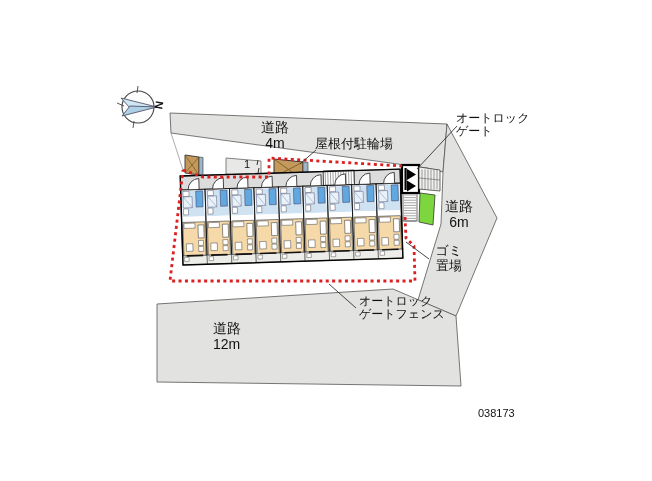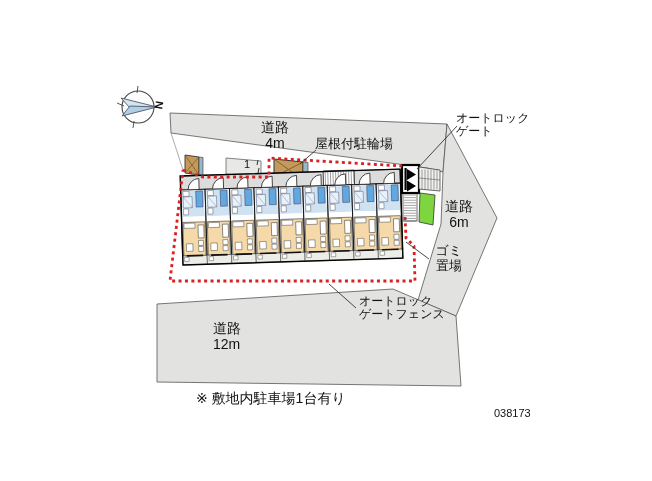--- a/index.html
+++ b/index.html
@@ -11,21 +11,21 @@
   .lbl{position:absolute;white-space:pre-line;line-height:1.12;color:#111;}
   .c{text-align:center;}
   #lbl-road4m {left:252px;top:120px;width:46px;font-size:14px;}
   #lbl-bike   {left:315px;top:137px;font-size:13px;}
   #lbl-gate   {left:456px;top:112px;font-size:12px;}
   #lbl-road6m {left:438px;top:199px;width:42px;font-size:14px;}
   #lbl-gomi   {left:426px;top:244px;width:36px;font-size:13px;text-align:right;}
   #lbl-fence  {left:359px;top:295px;font-size:12px;}
   #lbl-road12m{left:213px;top:321px;font-size:14px;}
   #lbl-note   {left:196px;top:391px;font-size:14px;}
-  #lbl-code   {left:494px;top:407px;font-size:11px;}
+  #lbl-code   {left:478px;top:407px;font-size:11px;}
   #lbl-n      {left:155px;top:99px;font-size:11px;font-weight:bold;transform:rotate(100deg);}
   #lbl-p1     {left:240px;top:158px;width:14px;font-size:11px;}
 </style>
 </head>
 <body>
 
 <div id="stage">
 
   <svg id="plan-svg" width="652" height="481" viewBox="0 0 652 481">
 
@@ -323,17 +323,16 @@
   <div class="lbl" id="lbl-gate">オートロック
 ゲート</div>
   <div class="lbl c" id="lbl-road6m">道路
 6m</div>
   <div class="lbl c" id="lbl-gomi">ゴミ
 置場</div>
   <div class="lbl" id="lbl-fence">オートロック
 ゲートフェンス</div>
   <div class="lbl" id="lbl-road12m">道路
 12m</div>
-  <div class="lbl" id="lbl-note">※ 敷地内駐車場1台有り</div>
   <div class="lbl" id="lbl-code">038173</div>
   <div class="lbl" id="lbl-n">N</div>
   <div class="lbl c" id="lbl-p1">1</div>
 </div>
 
 </body></html>

